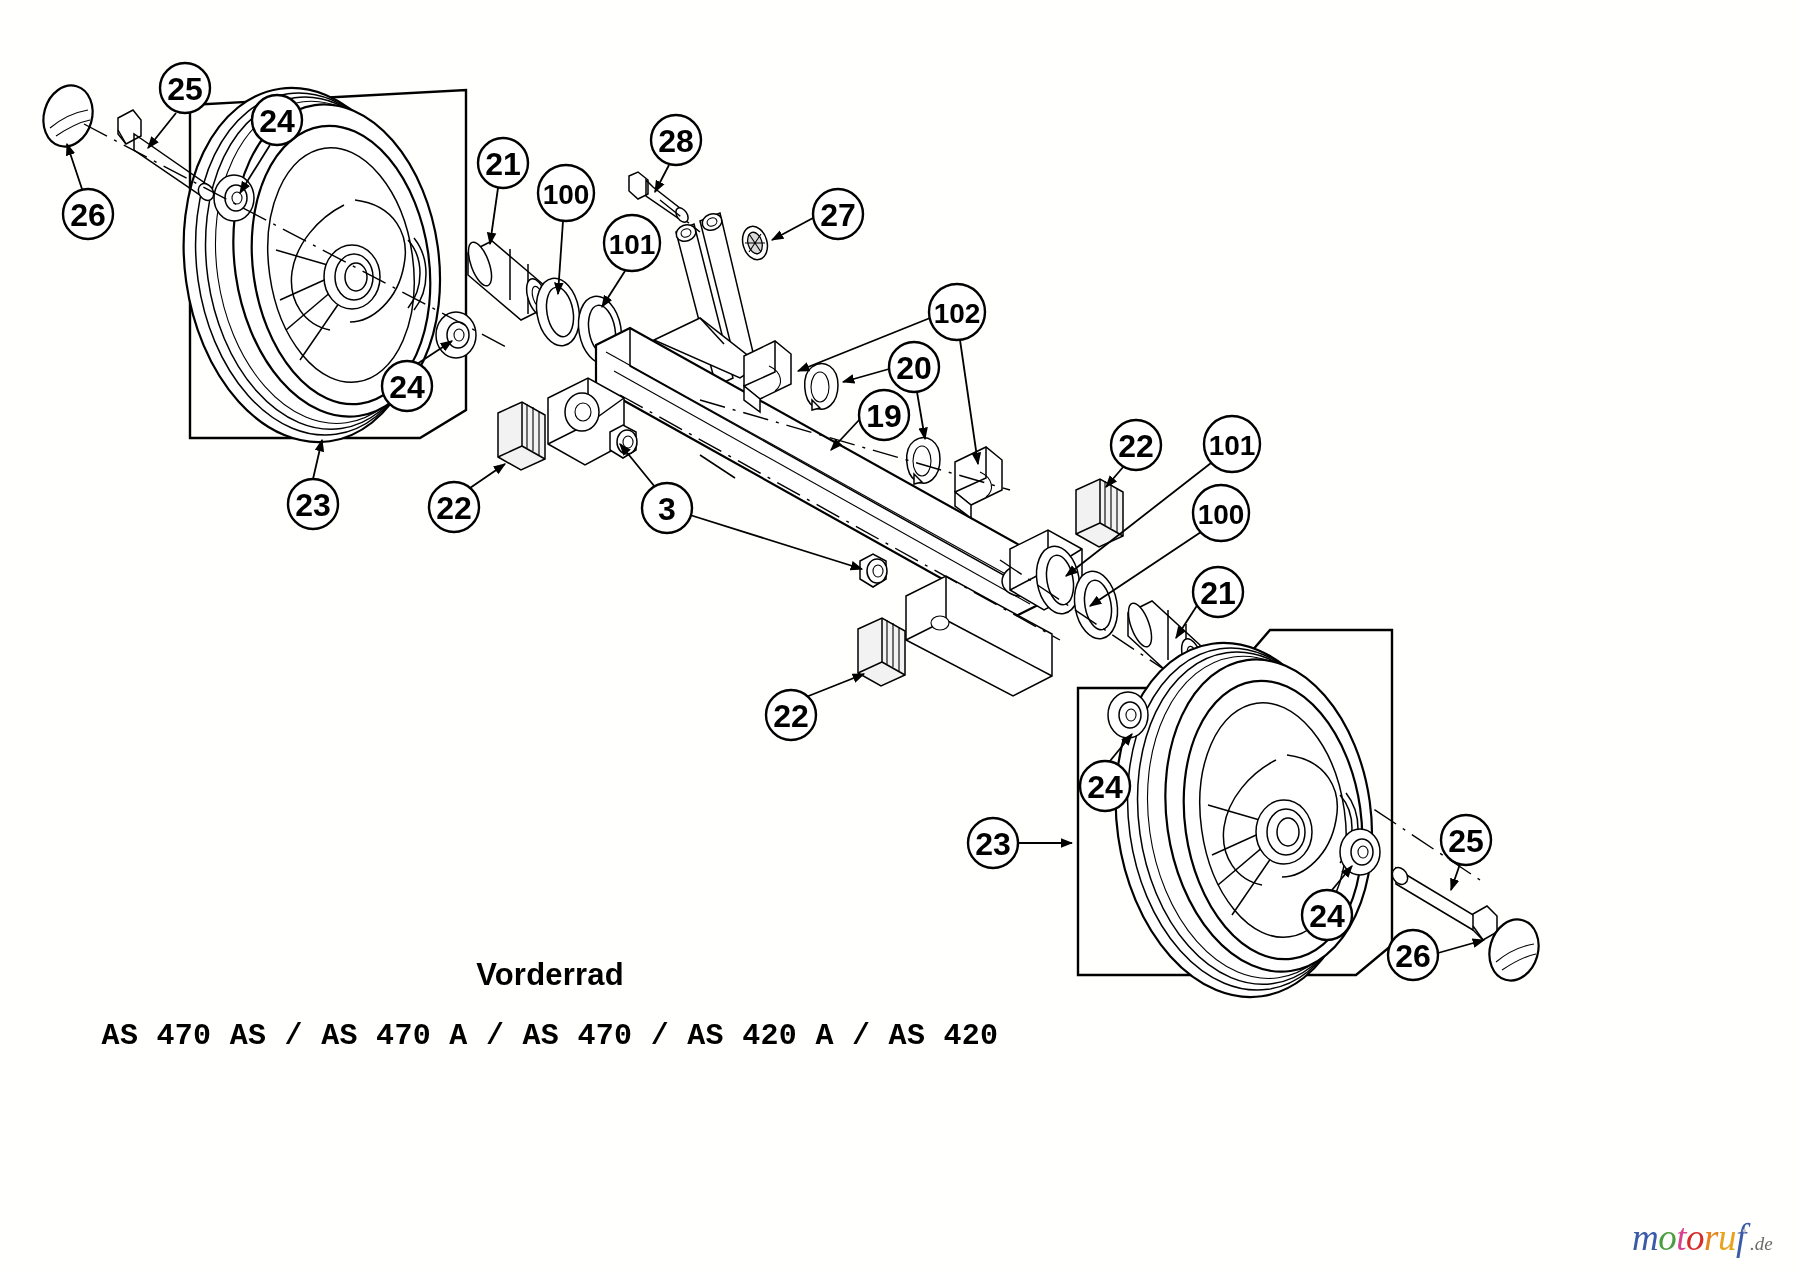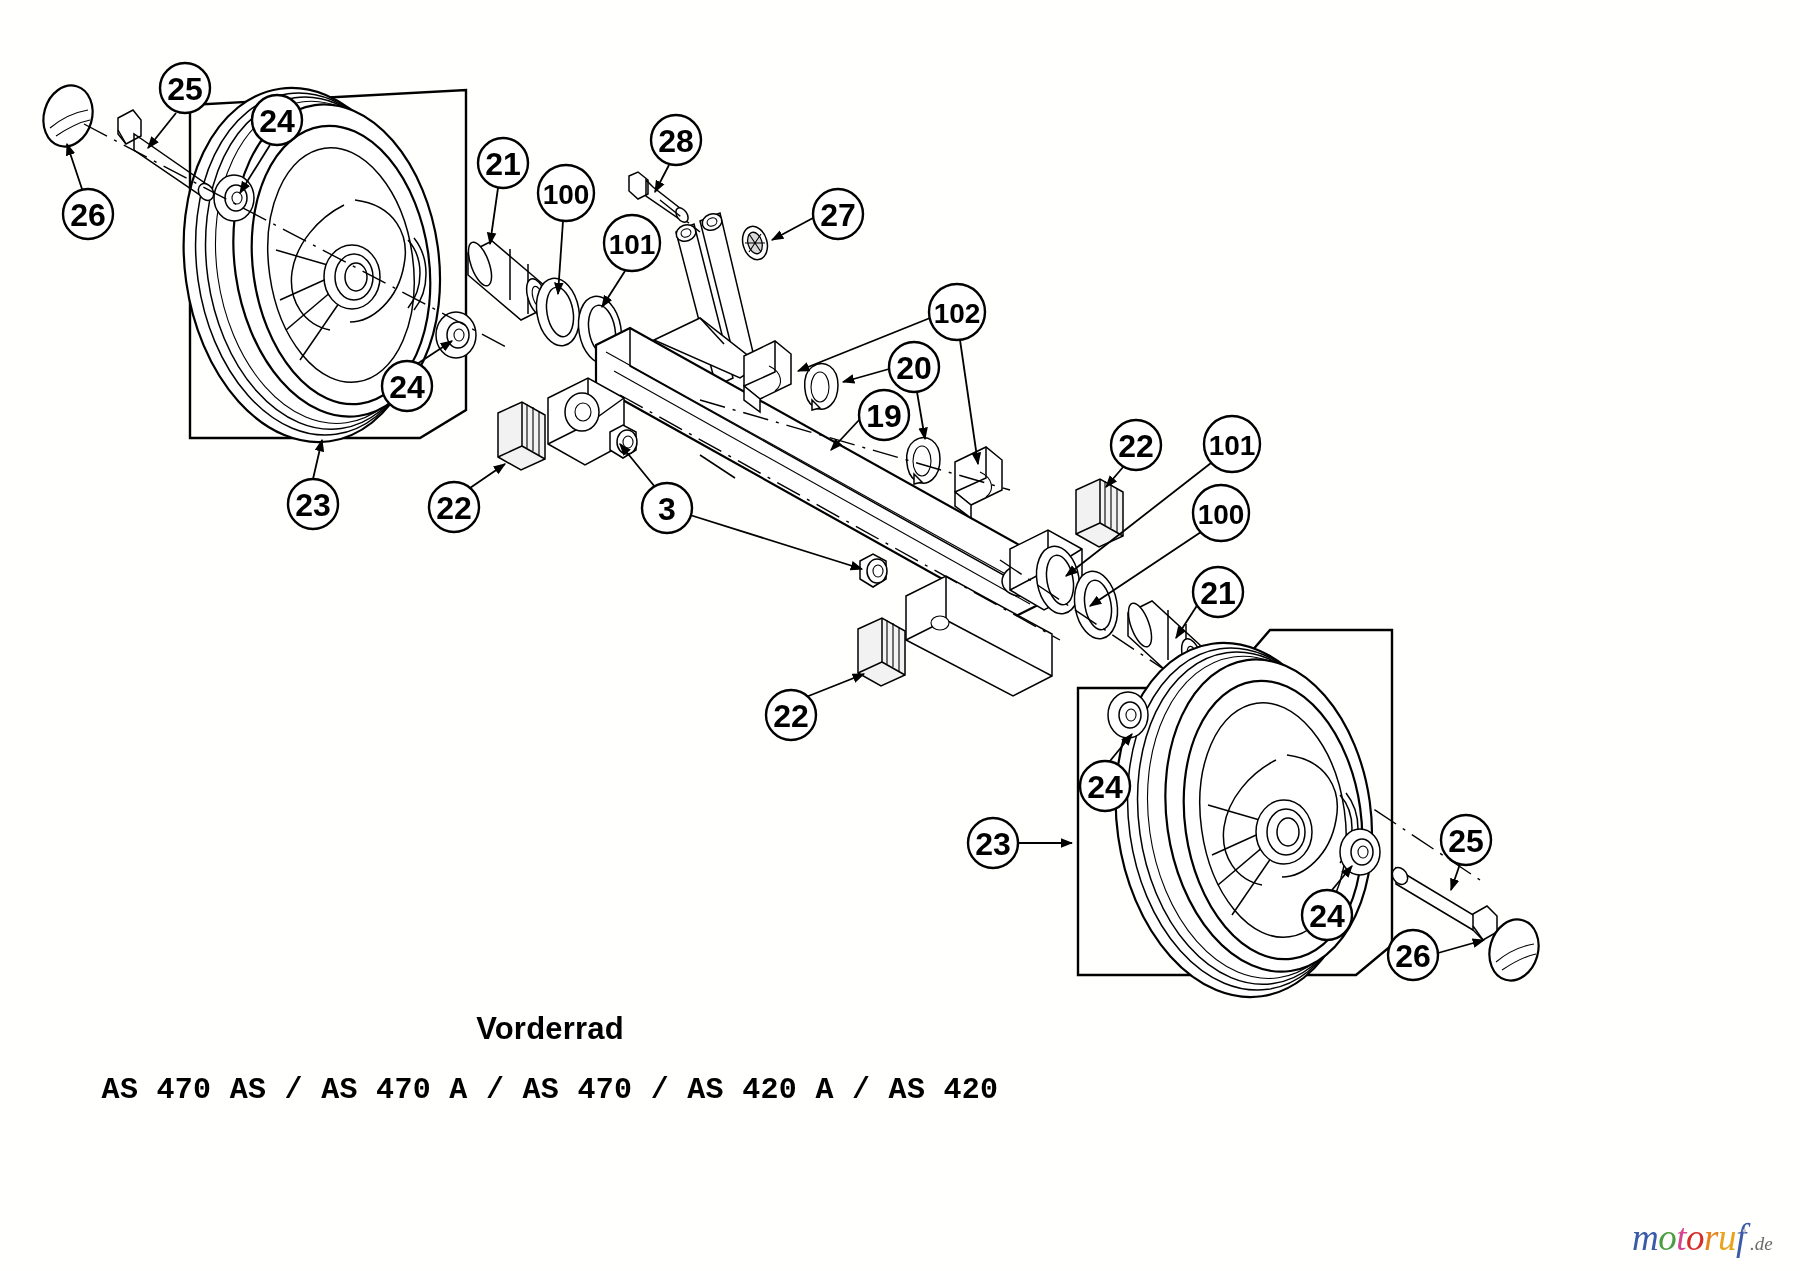--- a/index.html
+++ b/index.html
@@ -28,21 +28,21 @@
   .callout-num {
     font-family: "Liberation Sans", sans-serif;
     font-weight: 700;
     fill: #000;
     text-anchor: middle;
     dominant-baseline: central;
   }
   #title-block {
     position: absolute;
     left: 0;
-    top: 1012px;
+    top: 958px;
     width: 1100px;
     text-align: center;
     pointer-events: none;
   }
   #title-main {
     font-family: "Liberation Sans", sans-serif;
     font-weight: 700;
     font-size: 31px;
     color: #000;
     letter-spacing: 0.2px;

